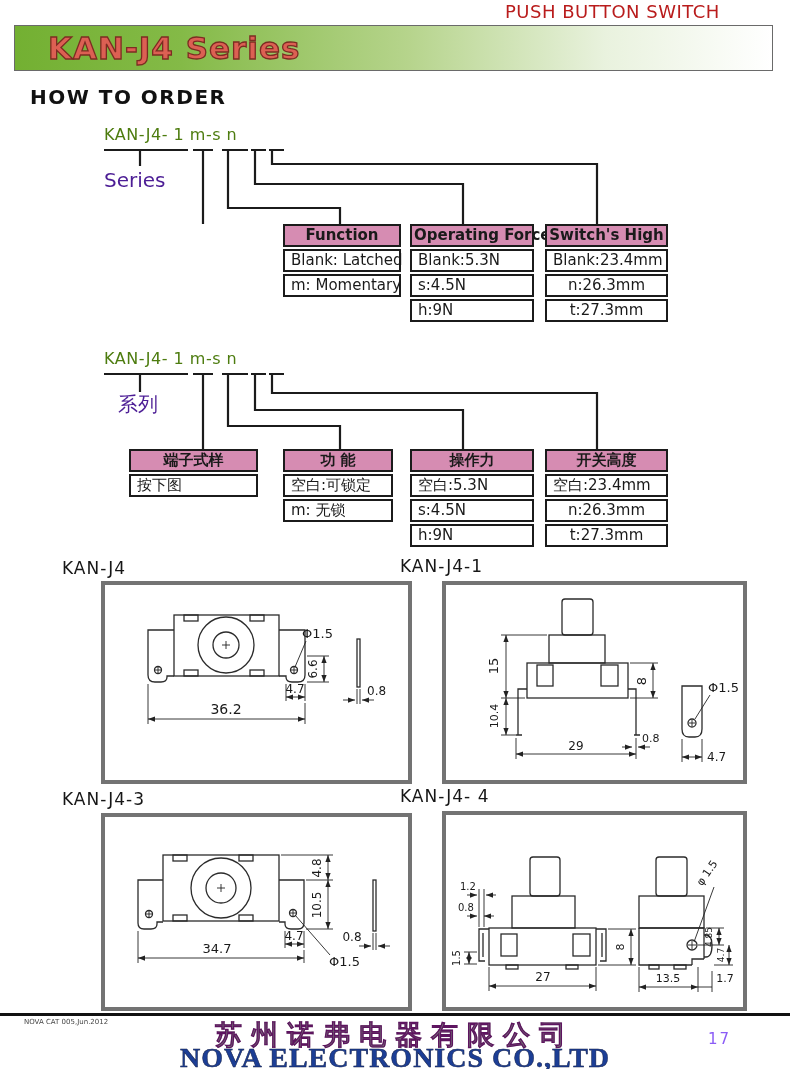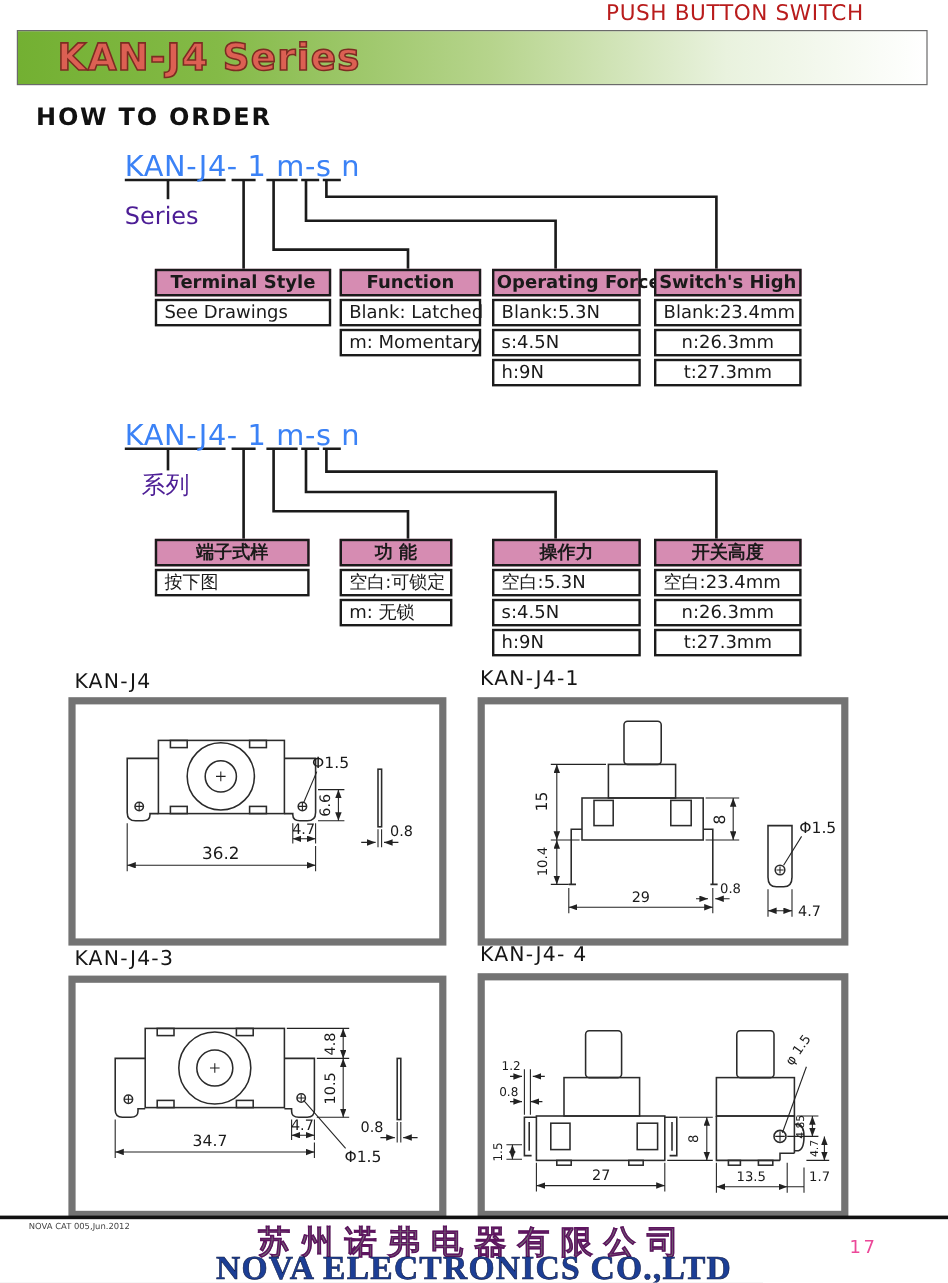--- a/index.html
+++ b/index.html
@@ -7,44 +7,44 @@
         font-family:"DejaVu Sans","Liberation Sans",sans-serif;color:#1a1a1a;}
   .abs{position:absolute;}
   
   #top-title{top:1px;left:505px;font-size:18px;letter-spacing:.5px;color:#b91c1c;}
   #banner{top:25px;left:14px;width:757px;height:44px;border:1px solid #6a6a6a;
           background:linear-gradient(to right,#73b032 0%,#84ba47 22%,#b6d48c 52%,#e9f2de 78%,#ffffff 100%);}
   #banner-text{top:30px;left:48px;font-size:31px;font-weight:bold;color:#dc6053;
                -webkit-text-stroke:1.3px #7c2c22;letter-spacing:1px;text-align:right;}
   #how-to-order{top:85px;left:30px;font-size:20px;font-weight:bold;letter-spacing:1.5px;color:#111;}
   
-  .code-text{font-size:24px;color:#3b82f6;letter-spacing:.5px;}
+  .code-text{font-size:16px;color:#4d7c0f;letter-spacing:.5px;}
   .series-label{font-size:20px;color:#4c1d95;}
   
   .obox{position:absolute;}
   .ocell{box-sizing:border-box;border:2px solid #1b1b1b;height:23px;line-height:18px;
          font-size:15px;background:#fff;margin-top:2px;padding:0 6px;white-space:nowrap;}
   .ocell:first-child{margin-top:0;}
   .ohead{background:#d68cb2;text-align:center;font-weight:bold;padding:0 2px;}
   .ocenter{text-align:center;}
   
-  .panel{position:absolute;border:6px solid #737373;background:#fff;}
+  .panel{position:absolute;border:4px solid #737373;background:#fff;margin-left:44px;}
   .panel-label{position:absolute;font-size:17px;color:#161616;letter-spacing:1px;}
   svg{display:block;}
   svg text{font-family:"DejaVu Sans","Liberation Sans",sans-serif;fill:#1a1a1a;}
   .part{fill:none;stroke:#2b2b2b;stroke-width:1.3;}
   .dim{fill:none;stroke:#222;stroke-width:0.9;}
   
   #footer-rule{top:1013px;left:0;width:790px;height:3px;border-top:2px solid #111;border-bottom:1px solid #111;box-sizing:border-box;}
   #catalog-note{top:1018px;left:24px;font-size:7px;color:#444;}
   #company-cn{top:1017px;left:0;width:790px;text-align:center;font-size:27px;font-weight:bold;
               color:#737373;letter-spacing:9px;-webkit-text-stroke:.4px #5e1460;}
   #company-en{top:1042px;left:0;width:790px;text-align:center;font-size:28px;font-weight:bold;
               font-family:"Liberation Serif","DejaVu Serif",serif;color:#1c3e95;-webkit-text-stroke:.5px #101c45;letter-spacing:1px;}
-  #page-number{top:1030px;left:708px;font-size:15px;color:#ec4899;letter-spacing:2px;}
+  #page-number{top:1030px;left:708px;font-size:15px;color:#8b5cf6;letter-spacing:2px;}
 </style>
 </head>
 <body>
 
 <div id="page">
 
   <svg class="abs" style="top:0;left:0" width="790" height="1069" aria-hidden="true">
     <g stroke="#1b1b1b" stroke-width="2.2" fill="none">
 
       <path d="M104,150 H188 M193,150 H213 M222,150 H248 M251,150 H266 M269,150 H284"></path>
@@ -64,24 +64,20 @@
   </svg>
 
   <div class="abs" id="top-title">PUSH BUTTON SWITCH</div>
   <div class="abs" id="banner"></div>
   <div class="abs" id="banner-text">KAN-J4 Series</div>
   <div class="abs" id="how-to-order">HOW TO ORDER</div>
 
   <div class="abs code-text" style="top:125px;left:104px">KAN-J4- 1 m-s n</div>
   <div class="abs series-label" style="top:168px;left:104px">Series</div>
 
-  <div class="obox" style="left:129px;top:224px;width:147px">
-    <div class="ocell ohead">Terminal Style</div>
-    <div class="ocell">See Drawings</div>
-  </div>
   <div class="obox" style="left:283px;top:224px;width:118px">
     <div class="ocell ohead">Function</div>
     <div class="ocell">Blank: Latched</div>
     <div class="ocell">m: Momentary</div>
   </div>
   <div class="obox" style="left:410px;top:224px;width:124px">
     <div class="ocell ohead">Operating Force</div>
     <div class="ocell">Blank:5.3N</div>
     <div class="ocell">s:4.5N</div>
     <div class="ocell">h:9N</div>
@@ -93,21 +89,21 @@
     <div class="ocell ocenter">t:27.3mm</div>
   </div>
 
   <div class="abs code-text" style="top:349px;left:104px">KAN-J4- 1 m-s n</div>
   <div class="abs series-label" style="top:391px;left:118px">系列</div>
 
   <div class="obox" style="left:129px;top:449px;width:129px">
     <div class="ocell ohead">端子式样</div>
     <div class="ocell">按下图</div>
   </div>
-  <div class="obox" style="left:283px;top:449px;width:94px">
+  <div class="obox" style="left:283px;top:449px;width:110px">
     <div class="ocell ohead">功 能</div>
     <div class="ocell">空白:可锁定</div>
     <div class="ocell">m: 无锁</div>
   </div>
   <div class="obox" style="left:410px;top:449px;width:124px">
     <div class="ocell ohead">操作力</div>
     <div class="ocell">空白:5.3N</div>
     <div class="ocell">s:4.5N</div>
     <div class="ocell">h:9N</div>
   </div>

